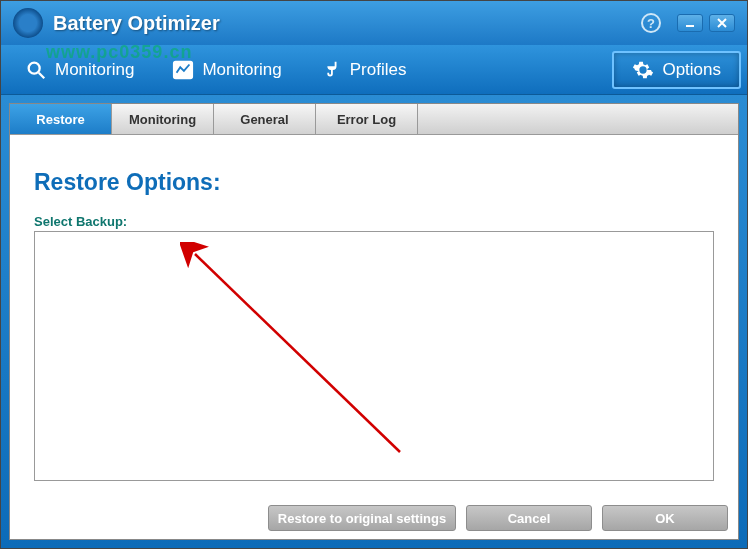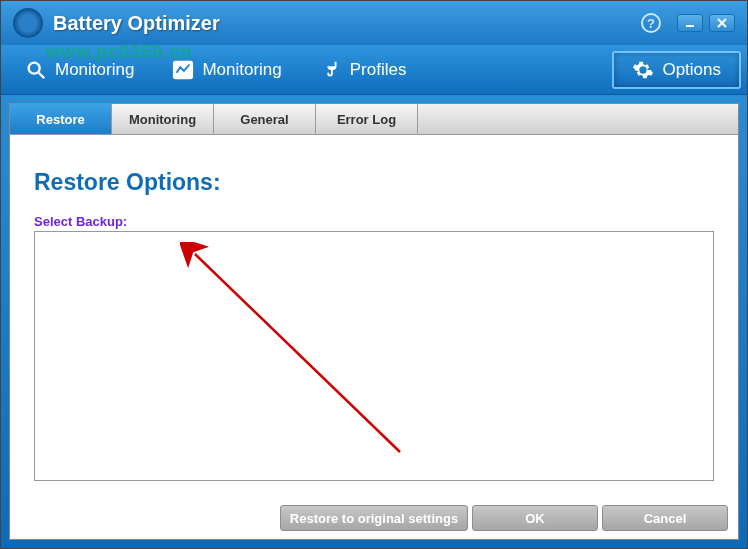--- a/index.html
+++ b/index.html
@@ -78,28 +78,28 @@
   border-right: 1px solid #999; cursor: pointer;
   background: linear-gradient(#f6f6f6, #d2d2d2);
 }
 .tab.active {
   background: linear-gradient(#3da2e6, #1d7dc8);
   color: #fff;
 }
 
 .panel-body { padding: 34px 24px; }
 .panel-heading { color: #0e6db8; font-size: 23px; font-weight: bold; margin-bottom: 18px; }
-.field-label { font-size: 13px; font-weight: bold; color: #6d28d9; margin-bottom: 2px; }
+.field-label { font-size: 13px; font-weight: bold; color: #0f766e; margin-bottom: 2px; }
 .backup-list {
   border: 1px solid #999; height: 250px; background: #fff;
 }
 
 .footer-btns {
   position: absolute; bottom: 8px; right: 10px;
-  display: flex; gap: 4px;
+  display: flex; gap: 10px;
 }
 .btn {
   width: 126px; height: 26px;
   display: flex; align-items: center; justify-content: center;
   font-size: 13px; font-weight: bold; color: #fff;
   background: linear-gradient(#c7c7c7, #a6a6a6);
   border: 1px solid #8d8d8d; border-radius: 3px; cursor: pointer;
 }
 .btn.wide { width: 188px; }
 
@@ -203,20 +203,20 @@
         </marker>
       </defs>
       <line x1="220" y1="210" x2="15" y2="12" stroke="#d10000" stroke-width="2.5" marker-end="url(#ahead)"></line>
     </svg>
 
     <div class="footer-btns">
       <div class="btn wide">
           <span>Restore to original settings</span>
         </div>
       <div class="btn">
+          <span>Cancel</span>
+        </div>
+      <div class="btn">
           <span>OK</span>
         </div>
-      <div class="btn">
-          <span>Cancel</span>
-        </div>
     </div>
   </div>
 </div>
 
 </body></html>

